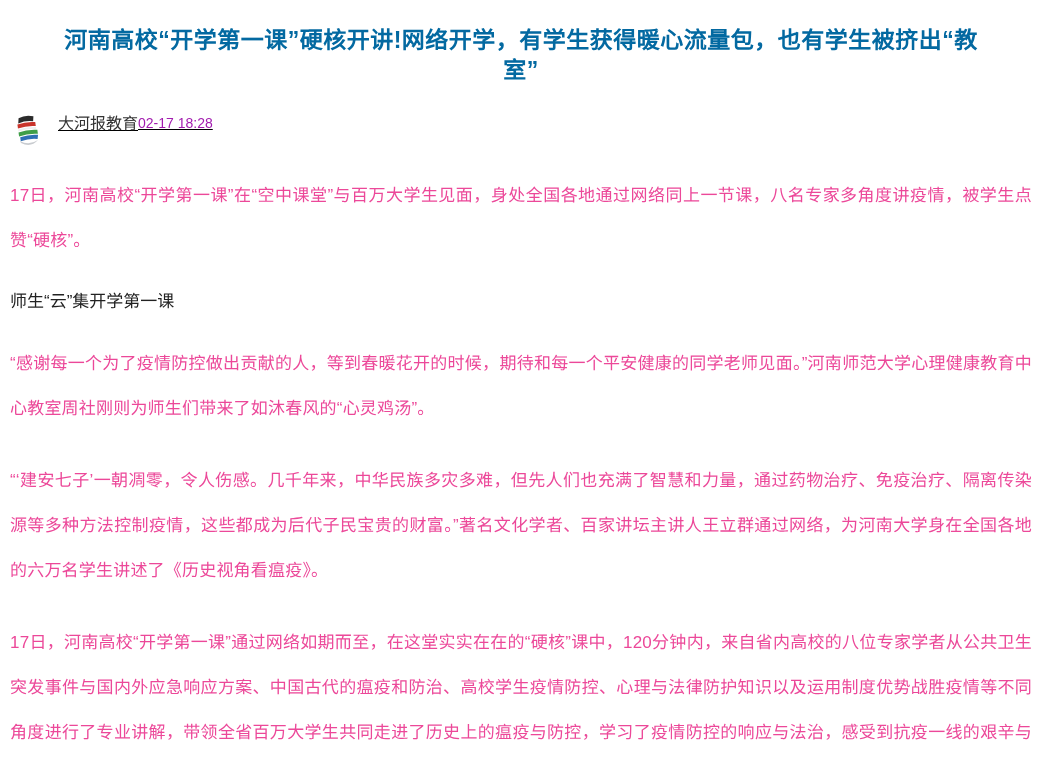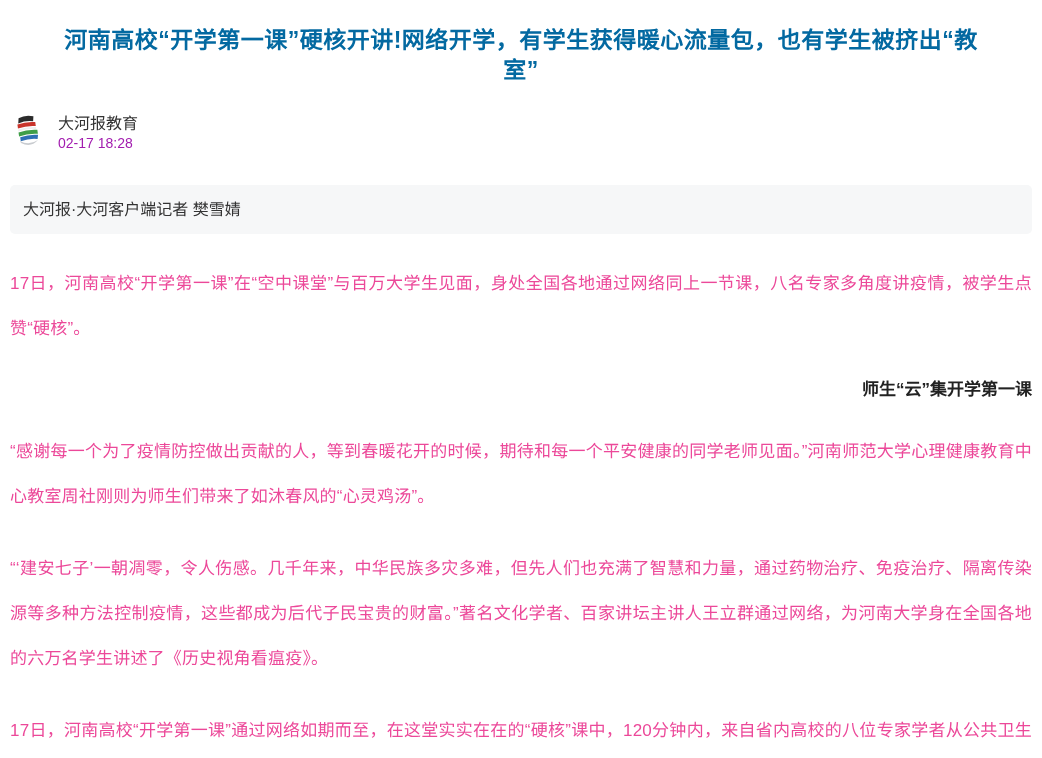--- a/index.html
+++ b/index.html
@@ -27,21 +27,21 @@
     align-items: flex-start;
     margin: 28px 0 0 4px;
   }
   .avatar {
     width: 30px;
     height: 32px;
     margin-right: 14px;
     cursor: pointer;
     flex: 0 0 auto;
   }
-  .author-meta { display: flex; flex-direction: column; }
+  .author-meta { display: flex; flex-direction: row; text-decoration: underline; }
   .author-name {
     font-size: 16px;
     color: #333333;
     line-height: 20px;
     cursor: pointer;
   }
   .publish-time {
     font-size: 14px;
     color: #a21caf;
     line-height: 19px;
@@ -60,25 +60,24 @@
   .article-body p {
     font-size: 17px;
     color: #ec4899;
     line-height: 45px;
     margin-top: 27px;
     text-align: justify;
     letter-spacing: 0.2px;
   }
   .section-subheading {
     font-size: 17px;
-    font-weight: 700;
+    font-weight: 400;
     color: #222222;
     margin-top: 27px;
     line-height: 24px;
-    text-align: right;
   }
 </style>
 </head>
 <body>
 
 <div class="page">
 
   <h1 class="article-title">河南高校“开学第一课”硬核开讲!网络开学，有学生获得暖心流量包，也有学生被挤出“教室”</h1>
 
   <div class="author-row">
@@ -95,21 +94,20 @@
           <path d="M6 27 Q15 32 24 26 Q17 34 7 29 Z" fill="#c9ccd0"></path>
         </svg>
       </span>
     </span>
     <div class="author-meta">
       <span class="author-name">大河报教育</span>
       <span class="publish-time">02-17 18:28</span>
     </div>
   </div>
 
-  <div class="source-note">大河报·大河客户端记者 樊雪婧</div>
 
   <div class="article-body">
     <p>17日，河南高校“开学第一课”在“空中课堂”与百万大学生见面，身处全国各地通过网络同上一节课，八名专家多角度讲疫情，被学生点赞“硬核”。</p>
 
     <h2 class="section-subheading">师生“云”集开学第一课</h2>
 
     <p>“感谢每一个为了疫情防控做出贡献的人，等到春暖花开的时候，期待和每一个平安健康的同学老师见面。”河南师范大学心理健康教育中心教室周社刚则为师生们带来了如沐春风的“心灵鸡汤”。</p>
     <p>“‘建安七子’一朝凋零，令人伤感。几千年来，中华民族多灾多难，但先人们也充满了智慧和力量，通过药物治疗、免疫治疗、隔离传染源等多种方法控制疫情，这些都成为后代子民宝贵的财富。”著名文化学者、百家讲坛主讲人王立群通过网络，为河南大学身在全国各地的六万名学生讲述了《历史视角看瘟疫》。</p>
     <p>17日，河南高校“开学第一课”通过网络如期而至，在这堂实实在在的“硬核”课中，120分钟内，来自省内高校的八位专家学者从公共卫生突发事件与国内外应急响应方案、中国古代的瘟疫和防治、高校学生疫情防控、心理与法律防护知识以及运用制度优势战胜疫情等不同角度进行了专业讲解，带领全省百万大学生共同走进了历史上的瘟疫与防控，学习了疫情防控的响应与法治，感受到抗疫一线的艰辛与不易，体味到疫情面前的温情与力量。</p>
 

